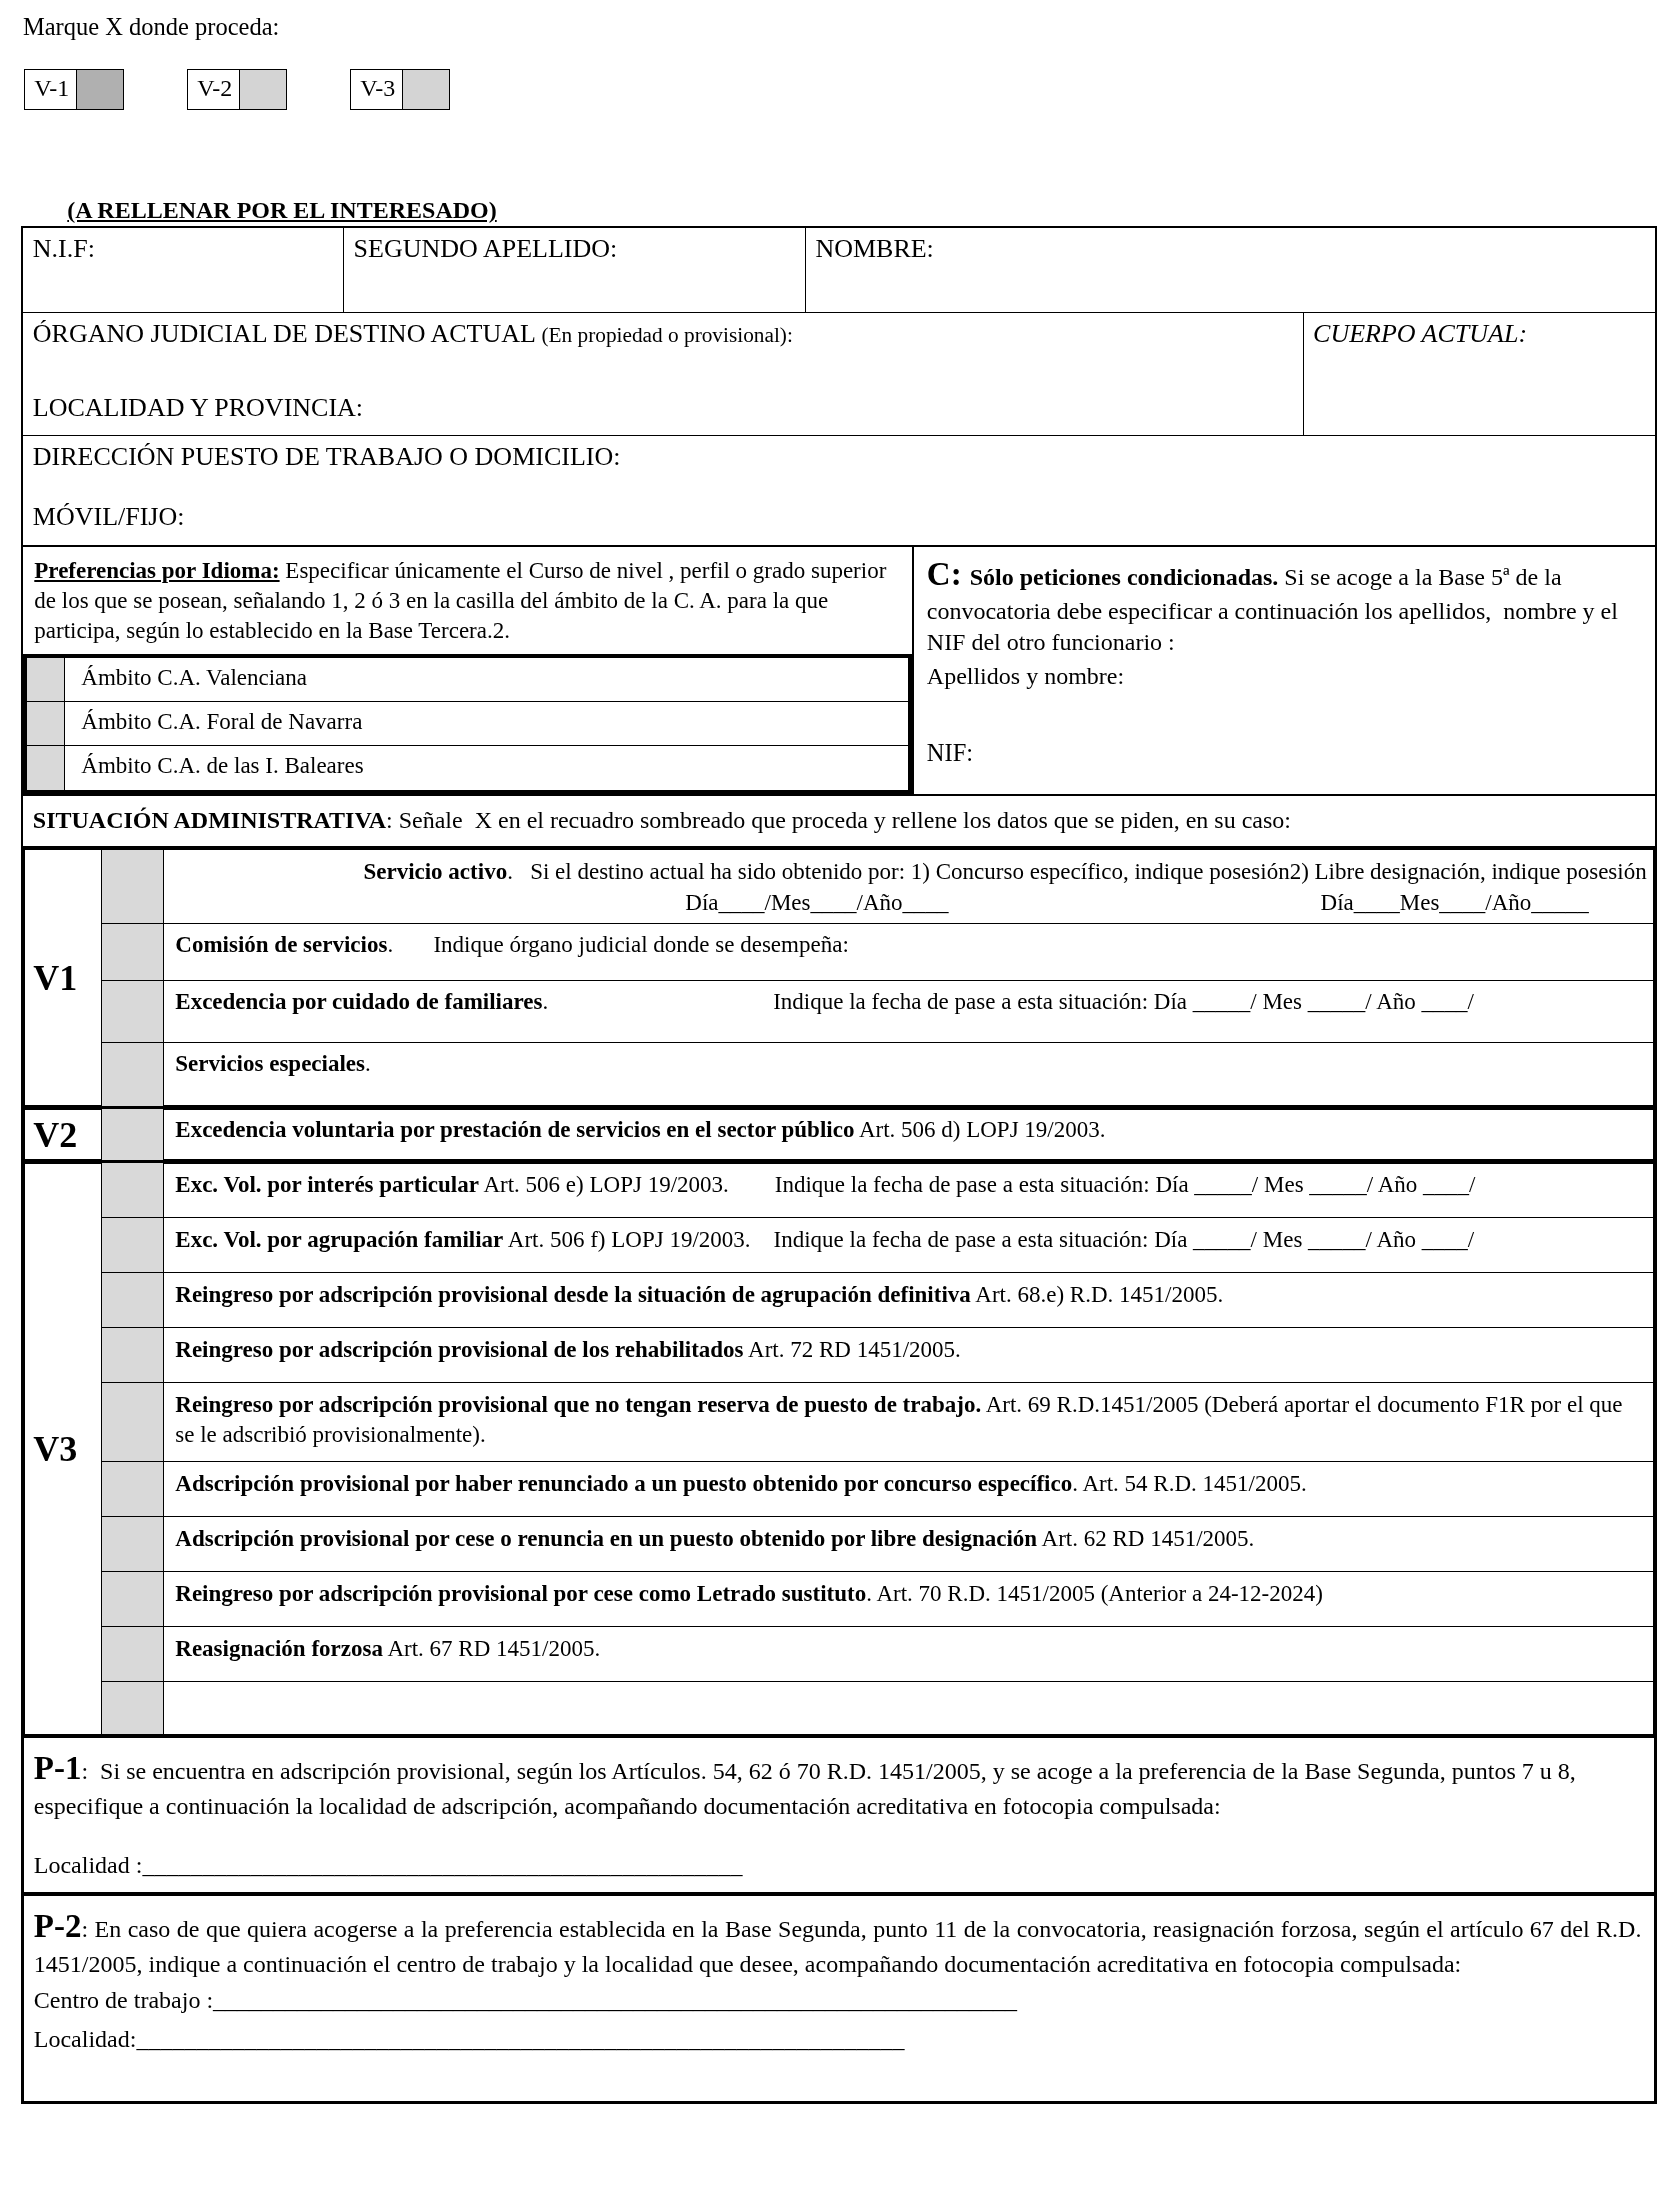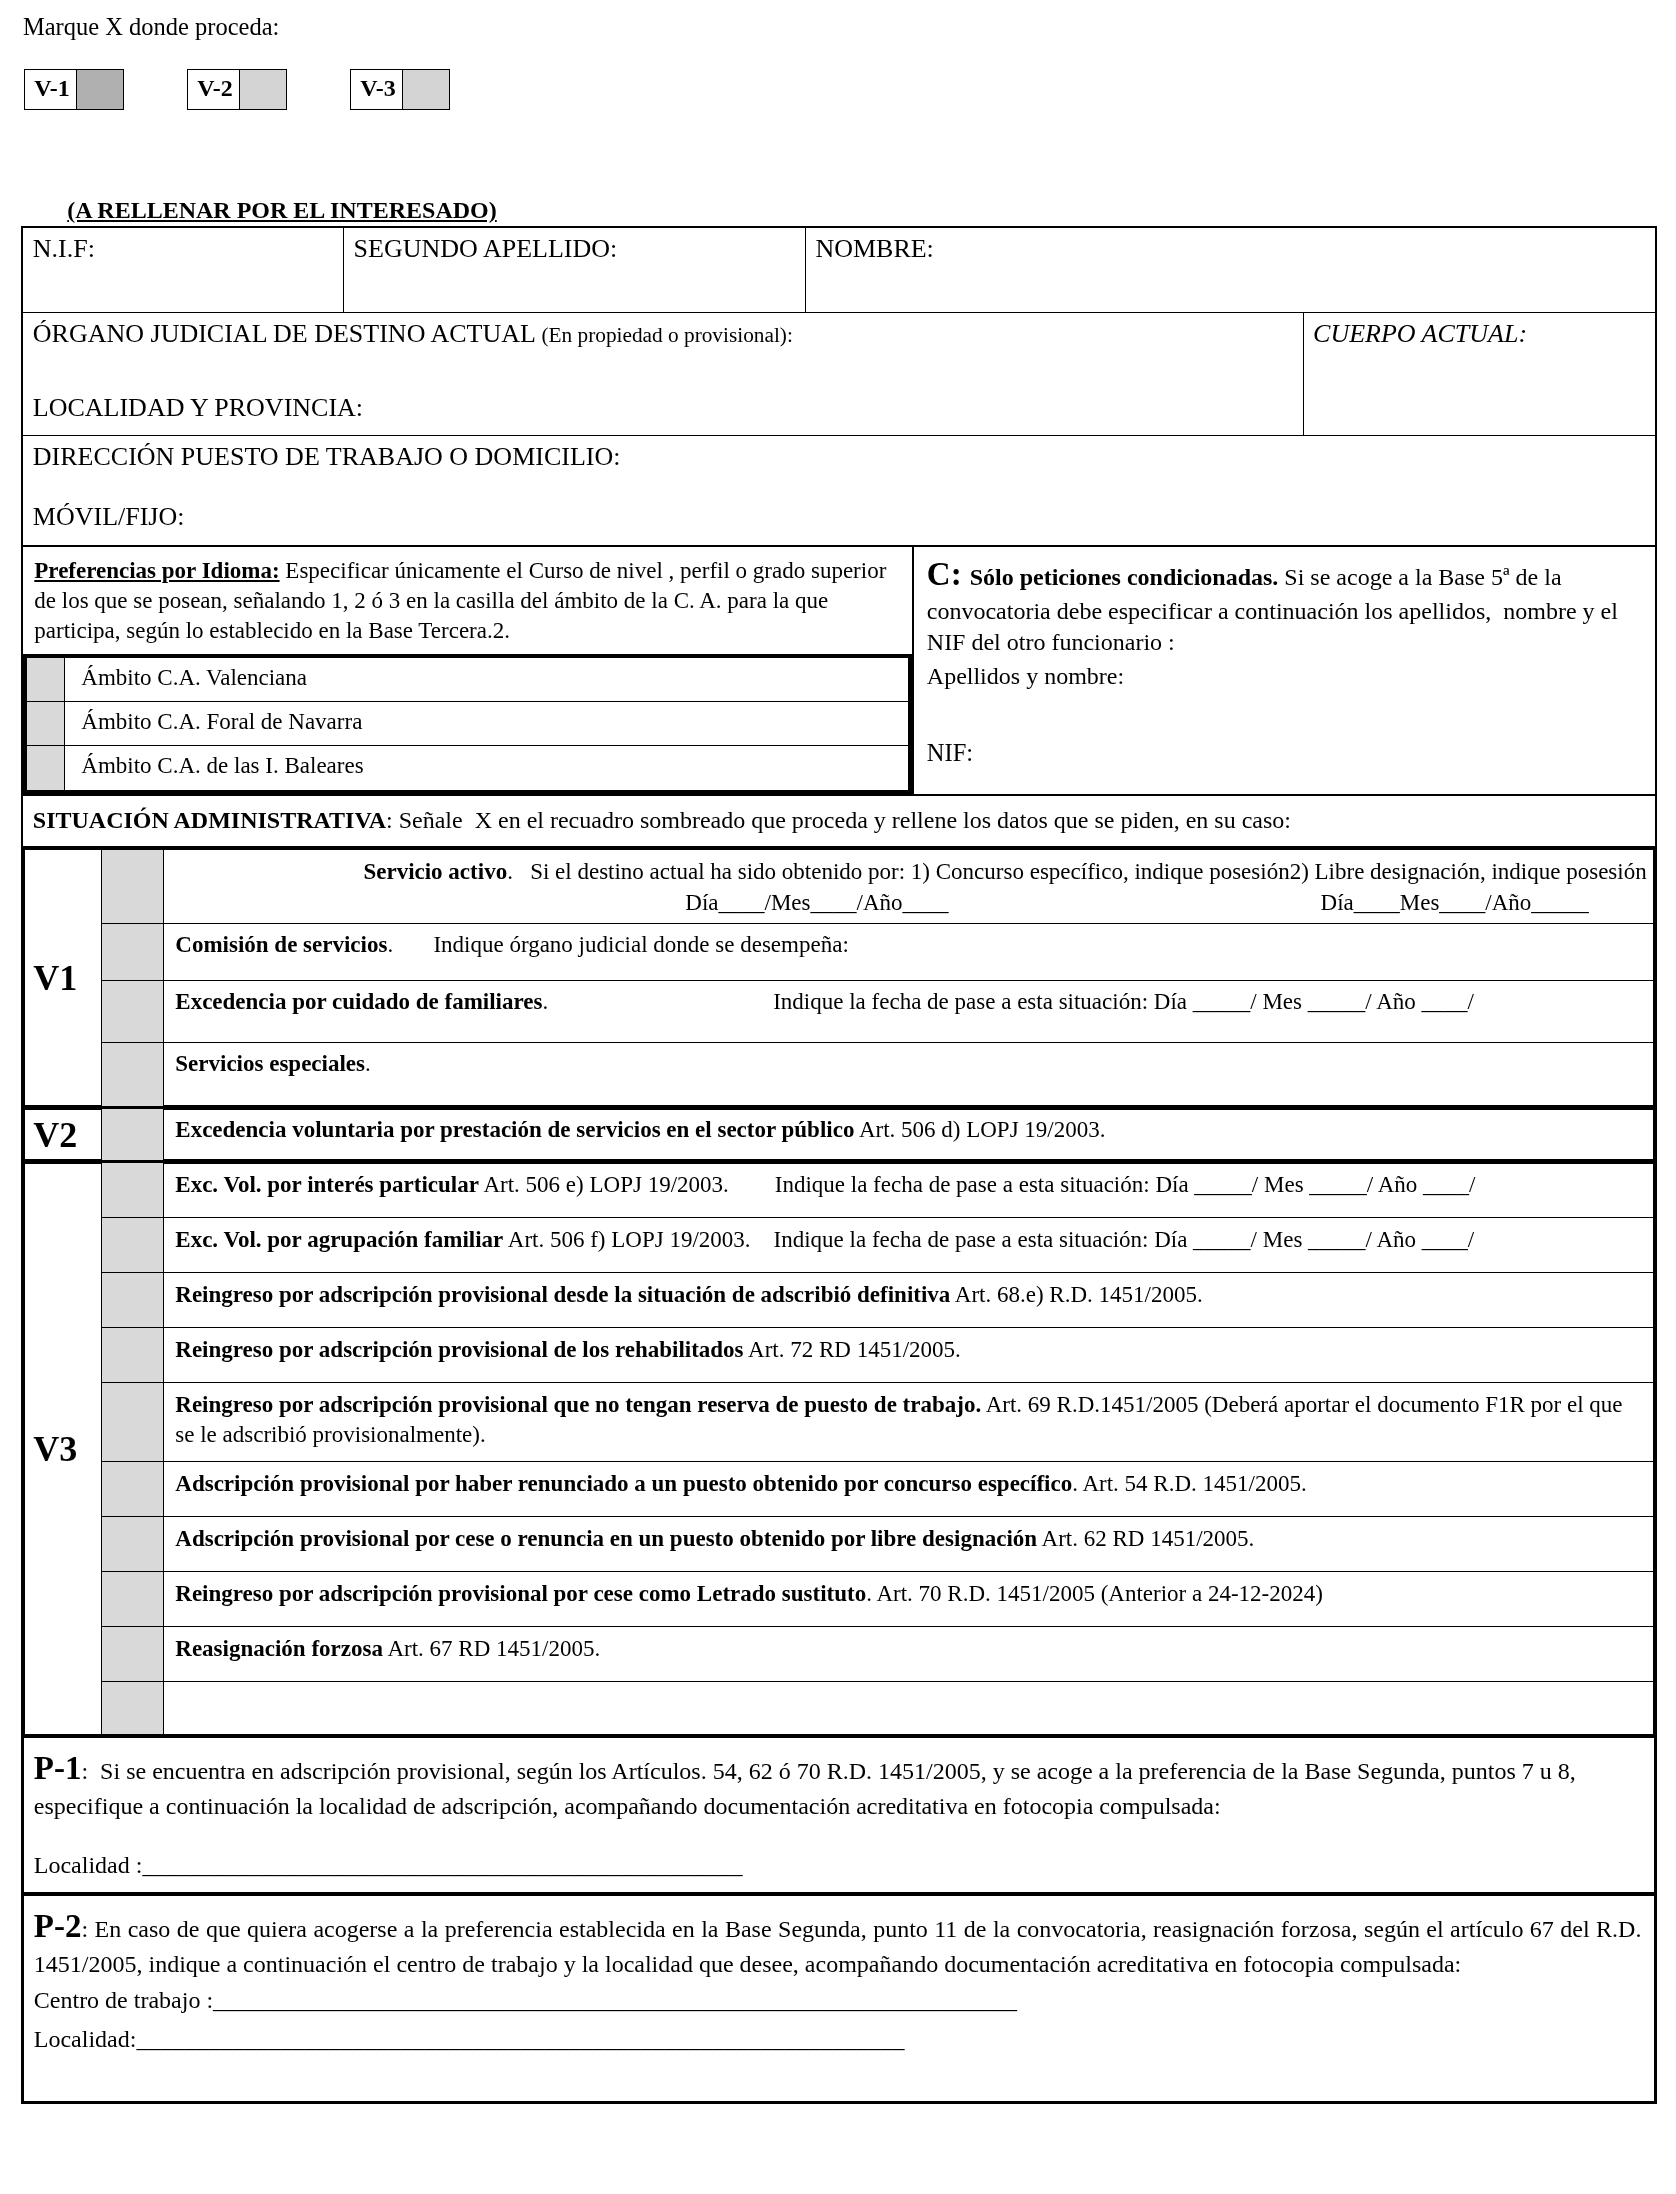--- a/index.html
+++ b/index.html
@@ -8,21 +8,21 @@
   body { width:1677px; font-family:"Liberation Serif","DejaVu Serif",serif; font-size:24px; color:#000; }
   .page { padding:12.6px 20px 19px 21.3px; }
   .pre { white-space:pre-wrap; }
   b { font-weight:bold; }
   p { margin:0;border-radius:32px; }
 
   .top-instruction { font-size:24.5px; padding-left:1.6px; }
 
   .v-options { display:flex; gap:63px; margin:28.5px 0 0 2.4px; }
   .v-option { display:flex; border:1.6px solid #000; height:41px; }
-  .v-opt-label { width:52px; padding:4.7px 0 0 9.5px; border-right:1.6px solid #000; font-size:24px;font-weight:bold; }
+  .v-opt-label { width:52px; padding:4.7px 0 0 9.5px; border-right:1.6px solid #000; font-size:24px; }
   .v-opt-box { width:46px; height:100%; display:block; }
   .box-dark  { background:#b0b0b0; }
   .box-light { background:#d4d4d4; }
 
   .interested-header { margin:87px 0 1.6px 46px; font-weight:bold; text-decoration:underline; font-size:24px; }
 
   .main-table { border:2.4px solid #000; }
   .mt-row { display:flex; border-bottom:1.6px solid #000; }
   .mt-row:last-child { border-bottom:0; }
   .cell { padding:6.3px 8px 0 9.5px; font-size:26px; }
@@ -213,21 +213,21 @@
       <div class="v-row r-v3">
         <div class="v-check"></div>
         <div class="v-content"><b>Exc. Vol. por  interés particular</b><span class="pre"> Art. 506 e) LOPJ 19/2003.        Indique la fecha de pase a esta situación: Día _____/ Mes _____/ Año ____/</span></div>
       </div>
       <div class="v-row r-v3">
         <div class="v-check"></div>
         <div class="v-content"><b>Exc. Vol. por agrupación familiar</b><span class="pre"> Art. 506 f) LOPJ 19/2003.    Indique la fecha de pase a esta situación: Día _____/ Mes _____/ Año ____/</span></div>
       </div>
       <div class="v-row r-v3">
         <div class="v-check"></div>
-        <div class="v-content"><b>Reingreso por adscripción provisional desde la situación de adscribió definitiva</b><span class="pre"> Art. 68.e) R.D. 1451/2005.</span></div>
+        <div class="v-content"><b>Reingreso por adscripción provisional desde la situación de agrupación definitiva</b><span class="pre"> Art. 68.e) R.D. 1451/2005.</span></div>
       </div>
       <div class="v-row r-v3">
         <div class="v-check"></div>
         <div class="v-content"><b>Reingreso por adscripción provisional de los rehabilitados</b><span class="pre"> Art. 72 RD 1451/2005.</span></div>
       </div>
       <div class="v-row r-reserva">
         <div class="v-check"></div>
         <div class="v-content"><b>Reingreso por adscripción provisional  que no tengan reserva de puesto de trabajo.</b><span class="pre"> Art. 69 R.D.1451/2005 (Deberá aportar el documento F1R por el que se le adscribió provisionalmente).</span></div>
       </div>
       <div class="v-row r-v3">

